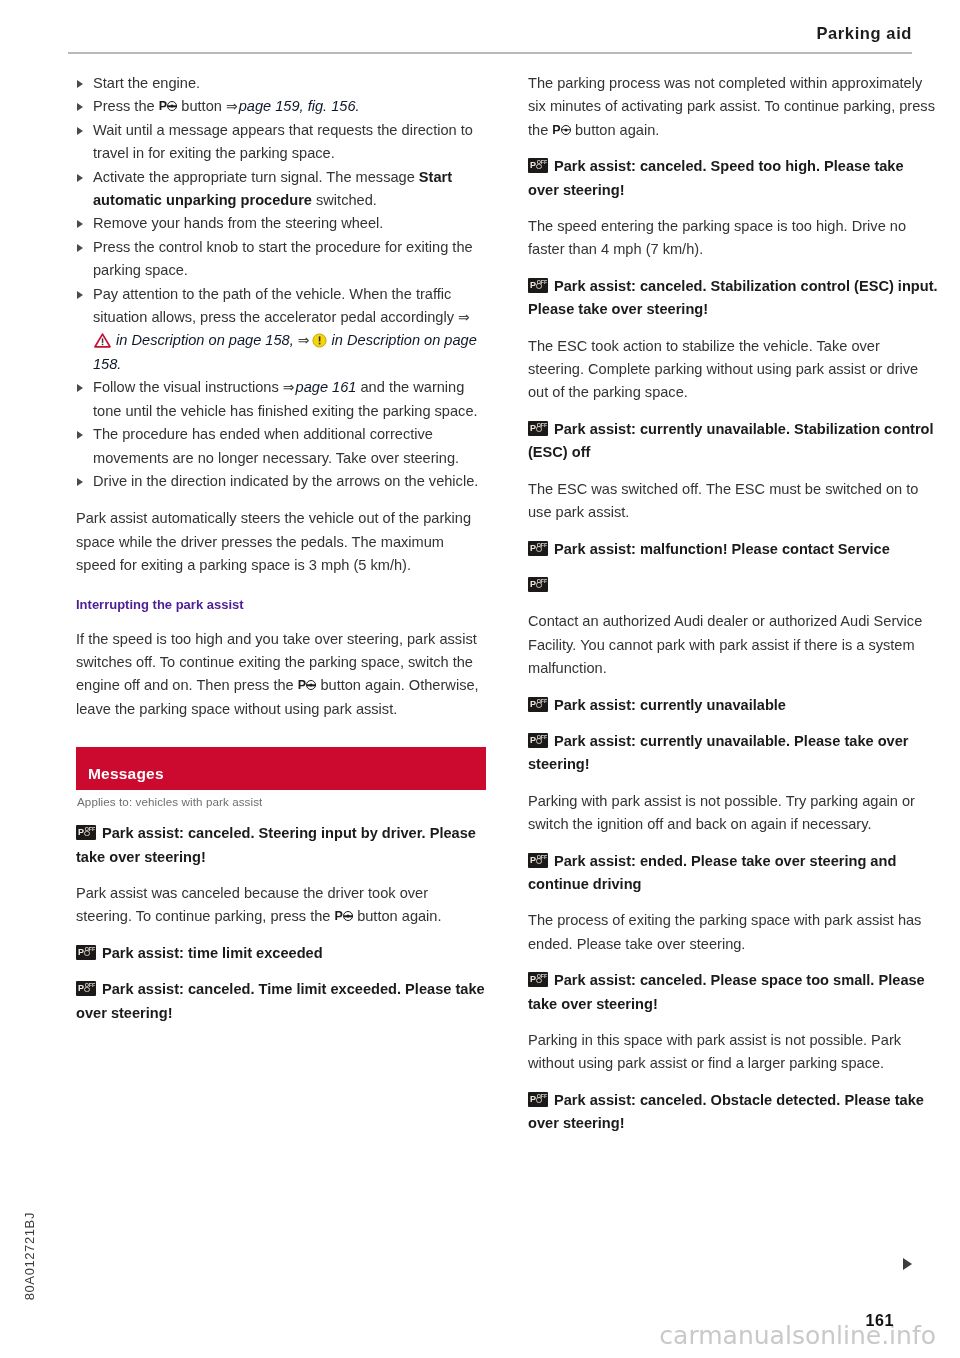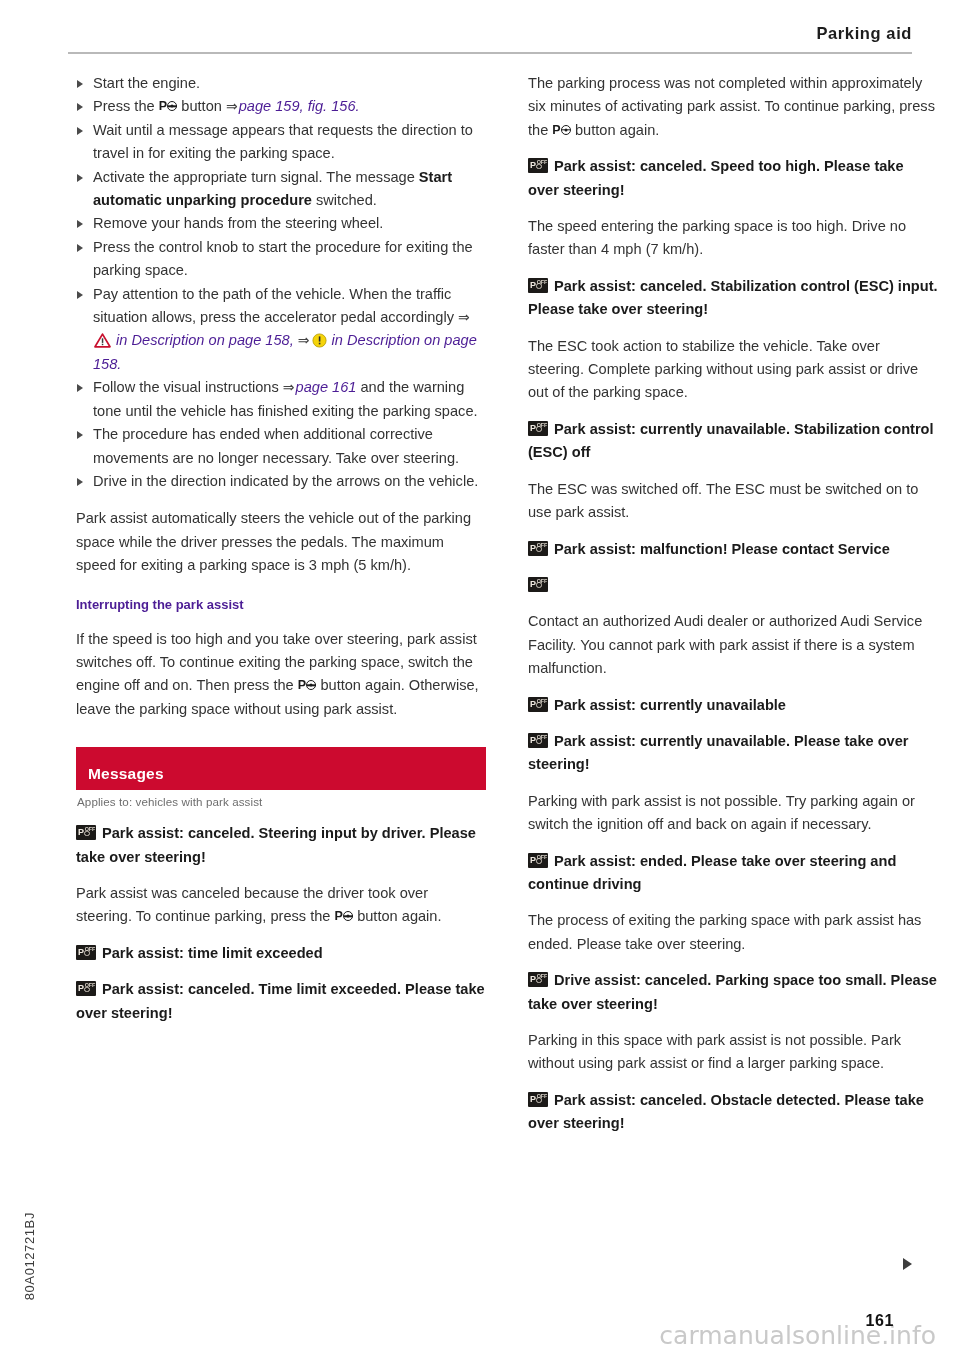--- a/index.html
+++ b/index.html
@@ -90,21 +90,21 @@
     top: 8px;
     width: 0;
     height: 0;
     border-left: 6px solid #4a4a4a;
     border-top: 4px solid transparent;
     border-bottom: 4px solid transparent;
   }
 
   b, strong { color: #1b1b1b; font-weight: bold; }
   i, em { font-style: italic; }
-  .ref { font-style: italic; font-weight: normal; color: #4c1d95; }
+  .ref { font-style: italic; font-weight: normal; color: #0f172a; }
 
   
   .arrow-ref {
     font-style: normal;
     color: #444;
     font-size: 14px;
     padding-right: 1px;
   }
 
   .pbtn {
@@ -440,21 +440,21 @@
       <span class="poff-icon"><span class="p">P</span><span class="w"></span><span class="off">OFF</span></span><span>Park assist: currently unavailable. Please take over steering!</span>
     </div>
     <p>Parking with park assist is not possible. Try parking again or switch the ignition off and back on again if necessary.</p>
 
     <div class="msg-entry">
       <span class="poff-icon"><span class="p">P</span><span class="w"></span><span class="off">OFF</span></span><span>Park assist: ended. Please take over steering and continue driving</span>
     </div>
     <p>The process of exiting the parking space with park assist has ended. Please take over steering.</p>
 
     <div class="msg-entry">
-      <span class="poff-icon"><span class="p">P</span><span class="w"></span><span class="off">OFF</span></span><span>Drive assist: canceled. Parking space too small. Please take over steering!</span>
+      <span class="poff-icon"><span class="p">P</span><span class="w"></span><span class="off">OFF</span></span><span>Park assist: canceled. Please space too small. Please take over steering!</span>
     </div>
     <p>Parking in this space with park assist is not possible. Park without using park assist or find a larger parking space.</p>
 
     <div class="msg-entry">
       <span class="poff-icon"><span class="p">P</span><span class="w"></span><span class="off">OFF</span></span><span>Park assist: canceled. Obstacle detected. Please take over steering!</span>
     </div>
 
   </div>
 </div>
 

